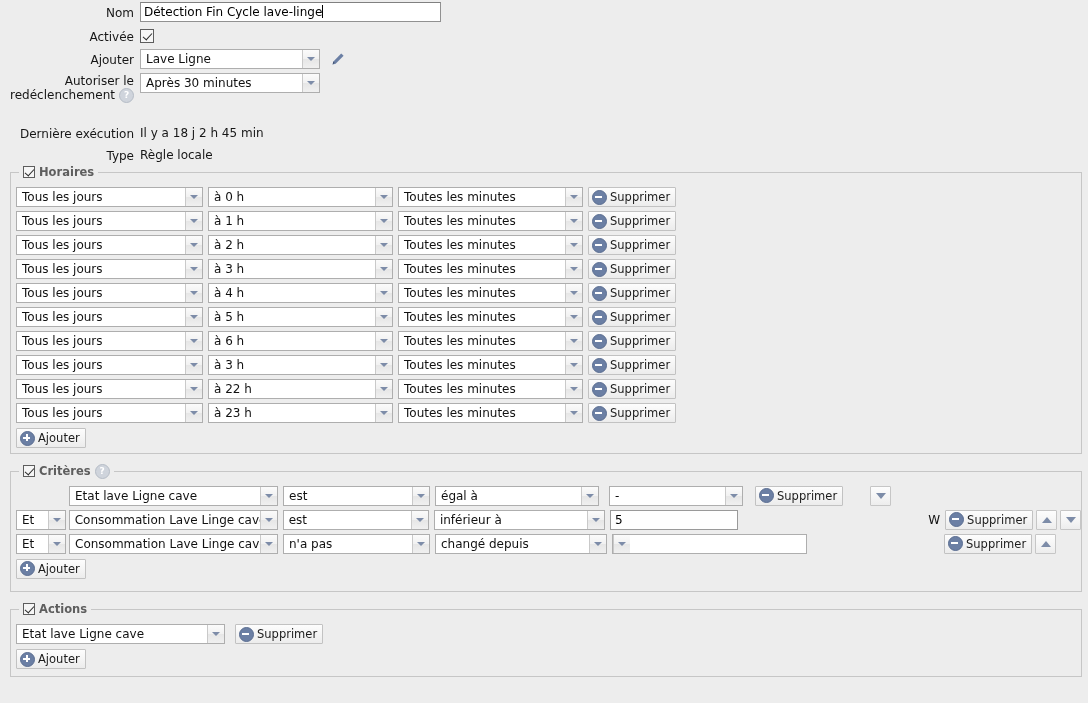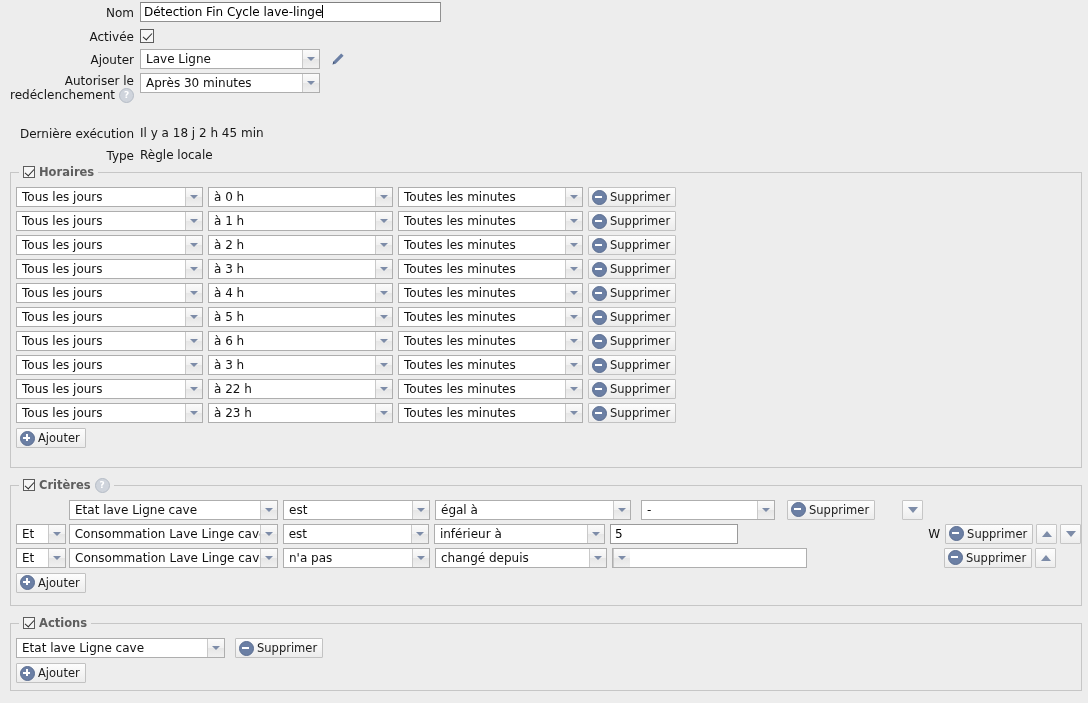--- a/index.html
+++ b/index.html
@@ -223,21 +223,21 @@
 
   <div class="frow" style="margin-bottom:6px;">
     <div class="flabel">Type</div>
     <div class="fval">
         <span class="static-val">Règle locale</span>
       </div>
   </div>
 
 </div>
 
-<div class="group" style="margin-top:8px;padding-bottom:18px;">
+<div class="group" style="margin-top:8px;padding-bottom:4px;">
   <div class="group-legend">
     <span class="cb"></span>
     <span>Horaires</span>
   </div>
   <div class="rows" id="horaires-rows">
       <div class="row">
         <div class="sel" style="width: 187px;">
           <div class="sel-text">Tous les jours</div>
           <div class="sel-btn">
             <span class="chev"></span>
@@ -531,21 +531,21 @@
           </div>
         </div>
         <span style="display: inline-block; width: 5px; flex: 0 0 auto;"></span>
         <div class="sel" style="width: 147px;">
           <div class="sel-text">est</div>
           <div class="sel-btn">
             <span class="chev"></span>
           </div>
         </div>
         <span style="display: inline-block; width: 5px; flex: 0 0 auto;"></span>
-        <div class="sel" style="width: 196px; gap: 36px;">
+        <div class="sel" style="width: 164px; gap: 36px;">
           <div class="sel-text">égal à</div>
           <div class="sel-btn">
             <span class="chev"></span>
           </div>
         </div>
         <span style="display: inline-block; width: 5px; flex: 0 0 auto;"></span>
         <span style="display: inline-block; width: 5px; flex: 0 0 auto;"></span>
         <div class="sel" style="width: 134px;">
           <div class="sel-text">-</div>
           <div class="sel-btn">

